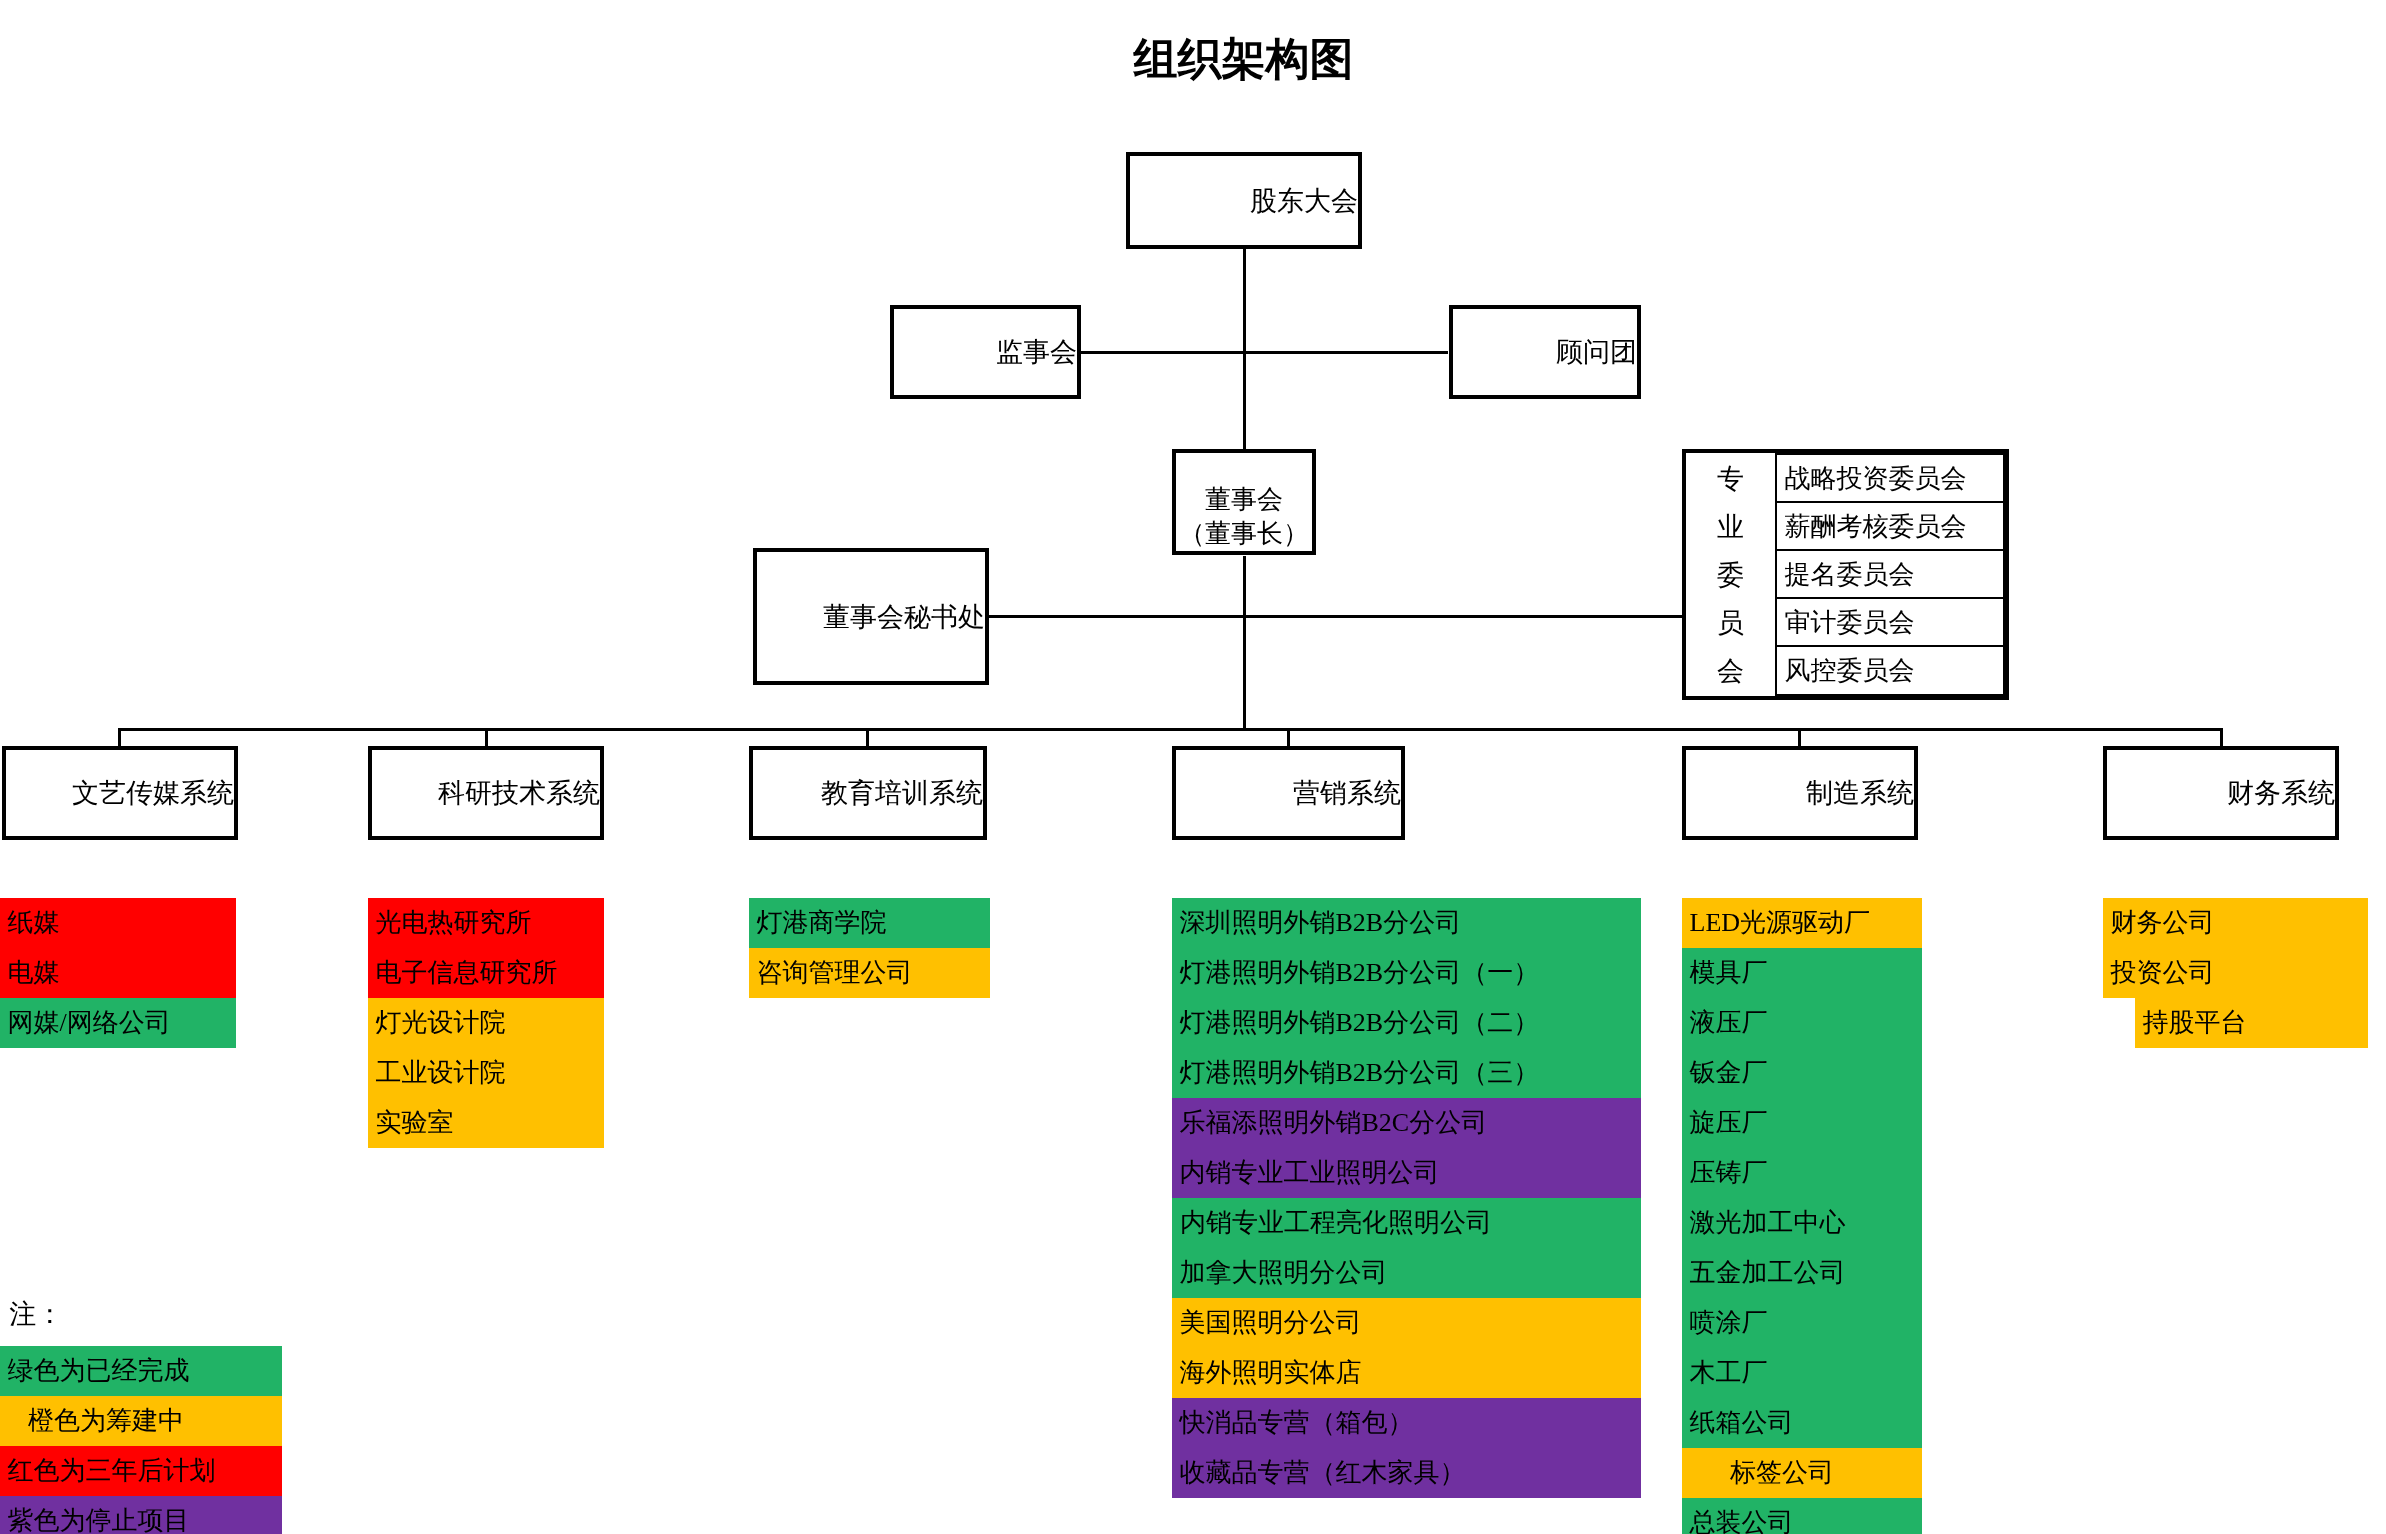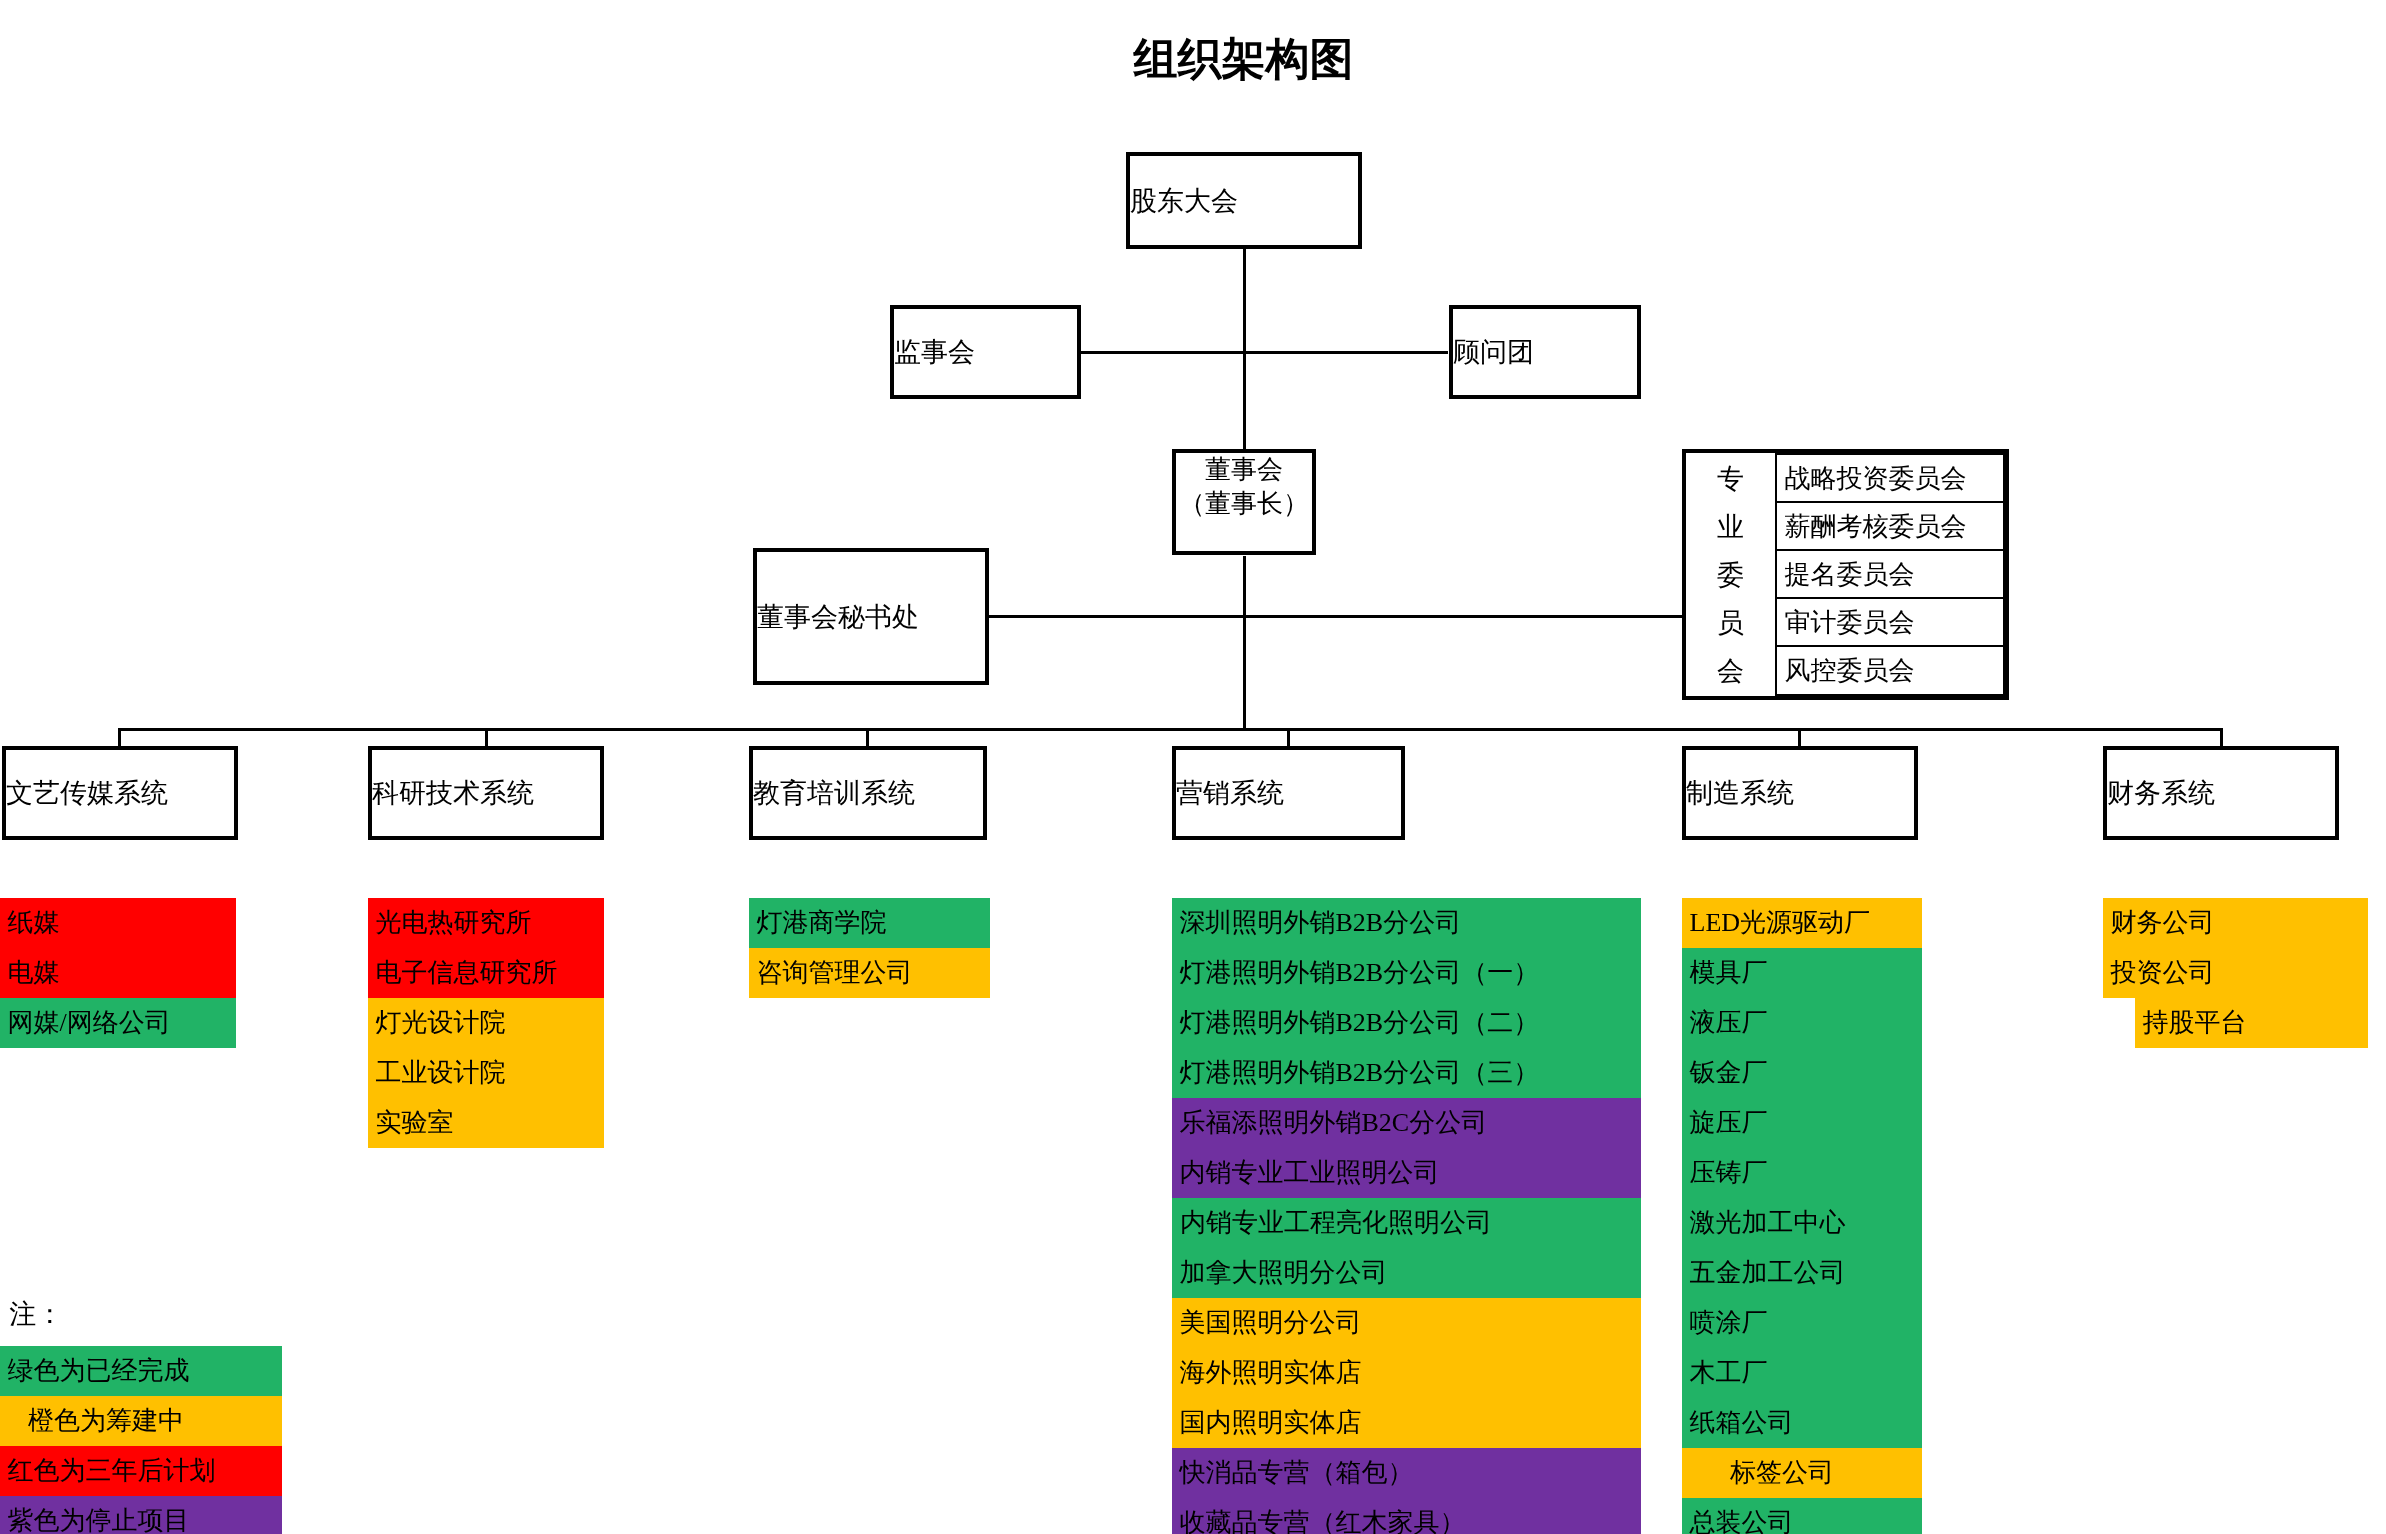--- a/index.html
+++ b/index.html
@@ -7,21 +7,21 @@
   body {
     width:2387px; height:1534px; position:relative; overflow:hidden;
     font-family:"Liberation Serif","DejaVu Serif",serif; color:#000;
   }
   .title {
     position:absolute; left:1057px; top:30px; width:373px;
     font-size:44px; font-weight:bold; text-align:center; white-space:nowrap;
   }
   .box {
     position:absolute; border:4.7px solid #000; background:#fff;
-    display:flex; align-items:center; justify-content:flex-start;
+    display:flex; align-items:center; justify-content:flex-end;
     font-size:27px; text-align:center; white-space:nowrap;
   }
   .box.two-line { flex-direction:column; line-height:1.3; font-size:26px; }
   .line { position:absolute; background:#000; }
   .col { position:absolute; }
   .item {
     height:50px; line-height:50px; font-size:26px; padding-left:7.5px;
     white-space:nowrap; overflow:hidden;
   }
   .committee-group {
@@ -131,21 +131,20 @@
   <div class="item" style="background-color: rgb(33, 179, 102);">深圳照明外销B2B分公司</div>
   <div class="item" style="background-color: rgb(33, 179, 102);">灯港照明外销B2B分公司（一）</div>
   <div class="item" style="background-color: rgb(33, 179, 102);">灯港照明外销B2B分公司（二）</div>
   <div class="item" style="background-color: rgb(33, 179, 102);">灯港照明外销B2B分公司（三）</div>
   <div class="item" style="background-color: rgb(112, 48, 160);">乐福添照明外销B2C分公司</div>
   <div class="item" style="background-color: rgb(112, 48, 160);">内销专业工业照明公司</div>
   <div class="item" style="background-color: rgb(33, 179, 102); padding-left: 8px;">内销专业工程亮化照明公司</div>
   <div class="item" style="background-color: rgb(33, 179, 102);">加拿大照明分公司</div>
   <div class="item" style="background-color: rgb(255, 192, 0);">美国照明分公司</div>
   <div class="item" style="background-color: rgb(255, 192, 0);">海外照明实体店</div>
-  <div class="item" style="background-color: rgb(255, 192, 0);">国内照明实体店</div>
   <div class="item" style="background-color: rgb(112, 48, 160);">快消品专营（箱包）</div>
   <div class="item" style="background-color: rgb(112, 48, 160);">收藏品专营（红木家具）</div>
 </div>
 
 <div class="col" style="left:1682px;top:898px;width:240px;">
   <div class="item" style="background-color: rgb(255, 192, 0);">LED光源驱动厂</div>
   <div class="item" style="background-color: rgb(33, 179, 102);">模具厂</div>
   <div class="item" style="background-color: rgb(33, 179, 102);">液压厂</div>
   <div class="item" style="background-color: rgb(33, 179, 102);">钣金厂</div>
   <div class="item" style="background-color: rgb(33, 179, 102);">旋压厂</div>

